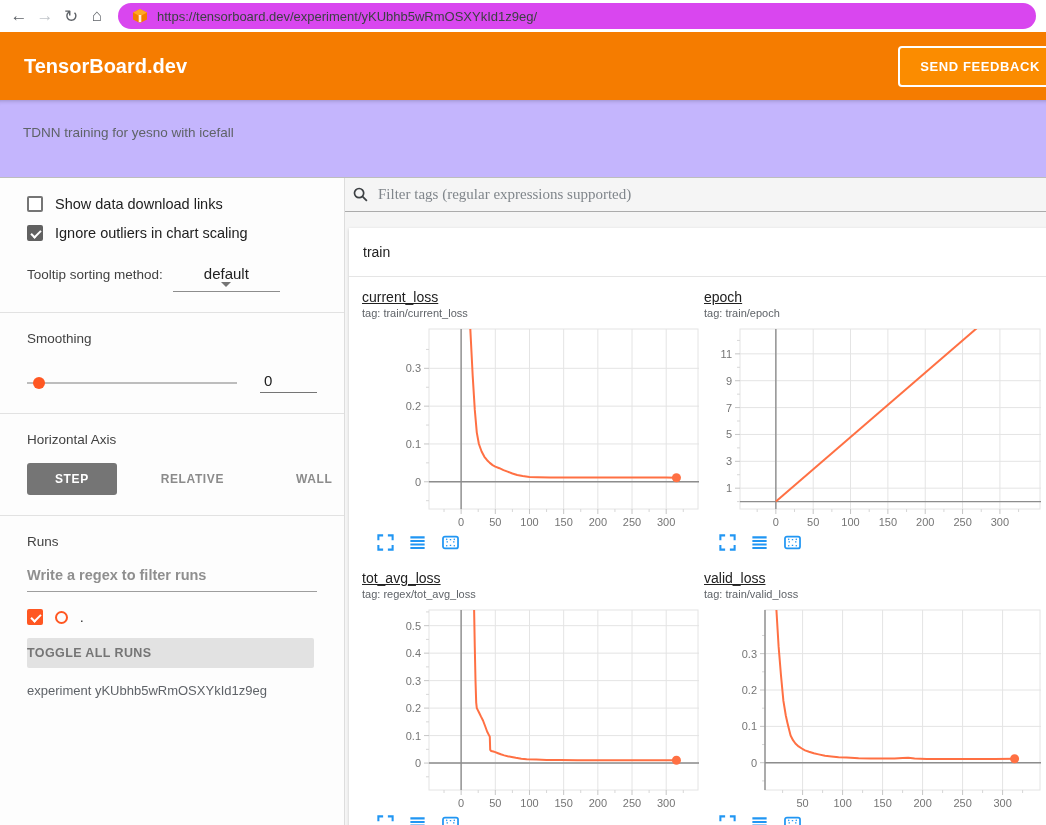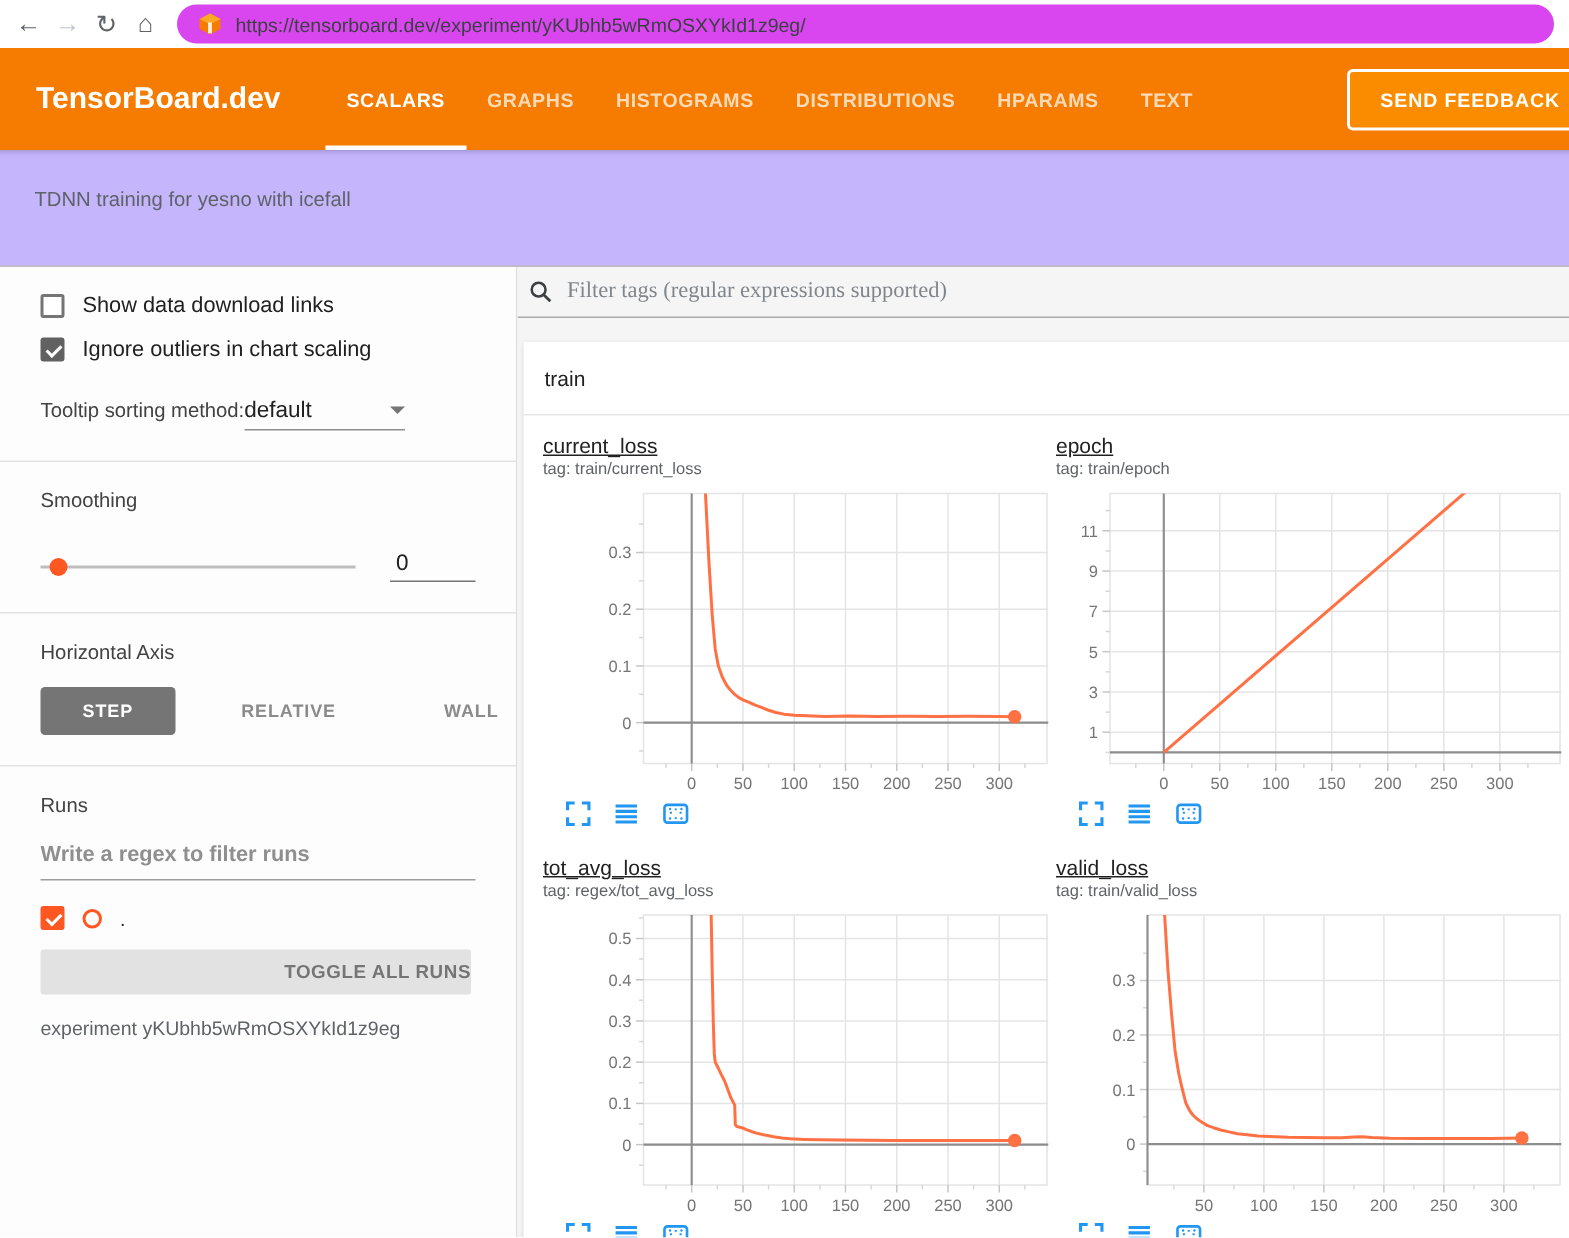--- a/index.html
+++ b/index.html
@@ -40,41 +40,41 @@
   .side-section + .side-section { border-top:1px solid #e2e2e2; }
   .cb-row { display:flex; align-items:center; gap:12px; margin-bottom:13px; cursor:pointer; }
   .cb { width:16px; height:16px; border:2px solid #757575; border-radius:2px; position:relative; flex:none; background:#fff; }
   .cb.checked { background:#616161; border-color:#616161; }
   .cb.checked::after { content:""; position:absolute; left:2px; top:3px; width:8px; height:4px;
     border-left:2px solid #fff; border-bottom:2px solid #fff; transform:rotate(-45deg); }
   .cb.orange { background:#ff5722; border-color:#ff5722; }
   .cb-label { font-size:14.5px; color:#212121; }
   .tooltip-row { margin-top:24px; display:flex; align-items:baseline; }
   .side-label { font-size:13.5px; color:#424242; }
-  .select-box { width:107px; border-bottom:1px solid #8d8d8d; display:flex;
-    align-items:center; justify-content:space-between; padding-bottom:4px; cursor:pointer; }
+  .select-box { margin-left:10px; width:107px; border-bottom:1px solid #8d8d8d; display:flex;
+    align-items:center; justify-content:space-between; padding-bottom:4px; cursor:pointer;flex-direction:column; }
   .select-value { font-size:15px; color:#212121; }
   .caret-down { width:0; height:0; border-left:5px solid transparent; border-right:5px solid transparent;
     border-top:5px solid #757575; }
   .slider-row { display:flex; align-items:center; margin-top:26px; }
   .slider-track { position:relative; width:210px; height:2px; background:#bdbdbd; cursor:pointer; }
   .slider-thumb { position:absolute; left:6px; top:-5px; width:12px; height:12px; border-radius:50%; background:#ff5722; }
   .smoothing-value { margin-left:auto; width:57px; border-bottom:1px solid #757575; font-size:15px;
     color:#212121; padding:0 0 3px 4px; }
   .axis-btns { display:flex; gap:16px; margin-top:16px; }
   .axis-btn { font-size:12px; font-weight:bold; letter-spacing:.6px; color:#8b8b8b; padding:9px 28px;
     border-radius:3px; cursor:pointer; }
   .axis-btn.active { background:#757575; color:#fff; }
   .regex-input { display:block; margin-top:18px; width:290px; border:none; outline:none; background:transparent;
     font-family:inherit; font-size:14.5px; color:#212121; border-bottom:1px solid #9e9e9e; padding-bottom:8px;font-weight:bold; }
   .regex-input::placeholder { color:#8f8f8f; }
   .run-row { display:flex; align-items:center; gap:12px; margin-top:17px; }
   .run-circle { width:13px; height:13px; border:2px solid #ff5722; border-radius:50%; flex:none; }
   .run-name { font-size:13px; color:#212121; }
-  .toggle-btn { margin-top:13px; width:287px; padding:8px 0; text-align:right; background:#e2e2e2;
+  .toggle-btn { margin-top:13px; width:287px; padding:8px 0; text-align:left; background:#e2e2e2;
     color:#757575; font-size:12.5px; font-weight:bold; letter-spacing:.4px; border-radius:2px; cursor:pointer; }
   .exp-note { margin-top:15px; font-size:13px; color:#5f6368; }
 
   
   .main { flex:1; background:#f5f5f5; overflow:hidden; }
   .filter-row { display:flex; align-items:center; height:34px; gap:9px; padding-left:7px;
     border-bottom:1px solid #ababab; }
   .filter-input { flex:1; border:none; outline:none; background:transparent; font-family:Liberation Serif, serif;
     font-size:15px; color:#424242; }
   .filter-input::placeholder { color:#80868b; }
@@ -103,28 +103,20 @@
       <polygon points="8,1 15,4.6 15,11.4 8,15 1,11.4 1,4.6" fill="#f57c00"></polygon>
       <polygon points="8,1 15,4.6 8,8.2 1,4.6" fill="#ffa726"></polygon>
       <rect x="6.7" y="7" width="2.6" height="7.2" fill="#fff" opacity="0.85"></rect>
     </svg>
     <span class="url-text">https://tensorboard.dev/experiment/yKUbhb5wRmOSXYkId1z9eg/</span>
   </div>
 </div>
 
 <div class="app-header">
   <div class="brand">TensorBoard.dev</div>
-  <div class="tabs">
-    <div class="tab active">SCALARS</div>
-    <div class="tab">GRAPHS</div>
-    <div class="tab">HISTOGRAMS</div>
-    <div class="tab">DISTRIBUTIONS</div>
-    <div class="tab">HPARAMS</div>
-    <div class="tab">TEXT</div>
-  </div>
   <div class="feedback-btn">SEND FEEDBACK</div>
 </div>
 
 <div class="exp-strip">
   <div class="exp-title">TDNN training for yesno with icefall</div>
 </div>
 
 <div class="content">
 
   <div class="sidebar">

